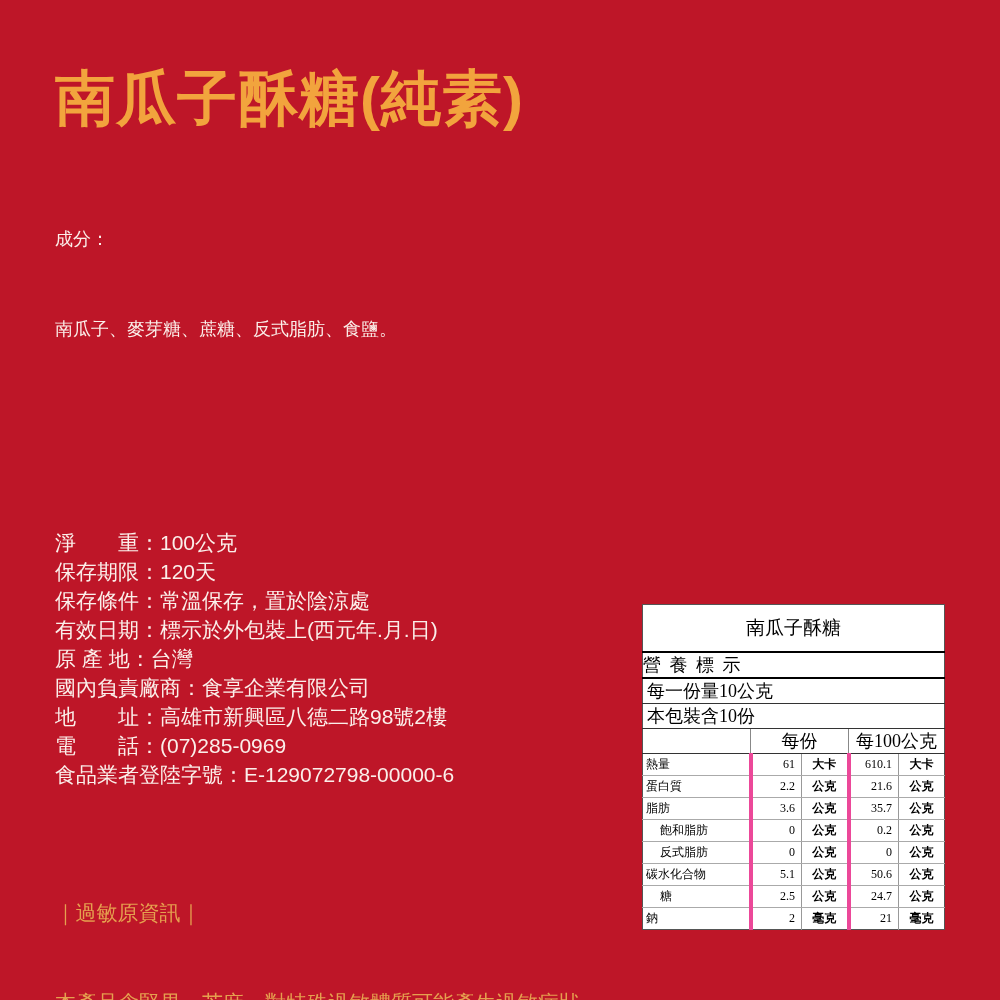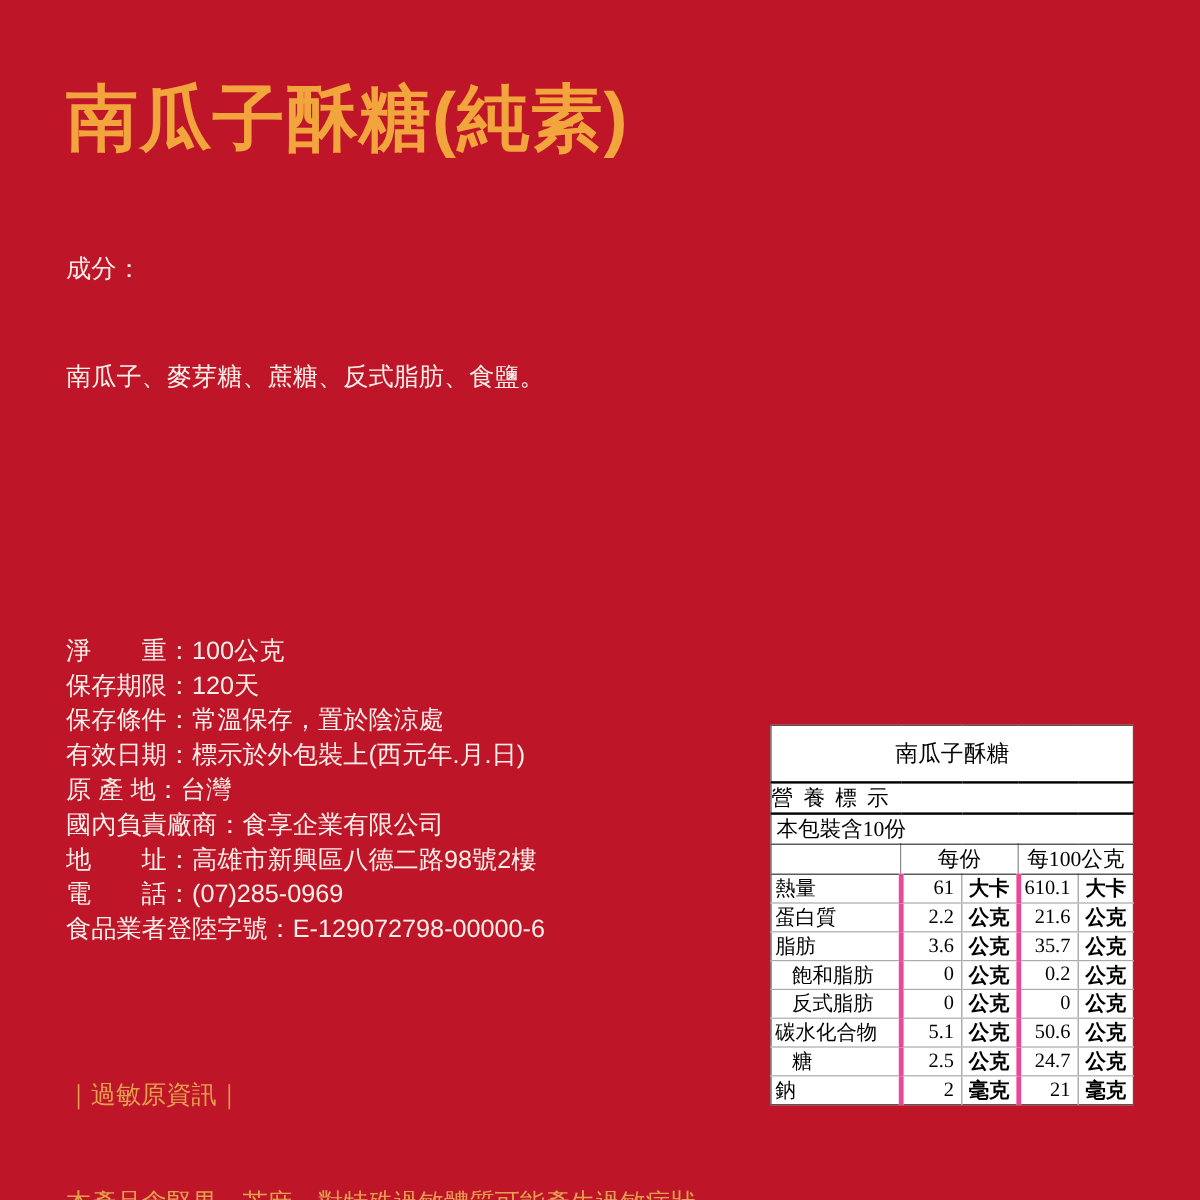--- a/index.html
+++ b/index.html
@@ -30,22 +30,22 @@
     line-height: 1.1;
     font-weight: bold;
     letter-spacing: 1px;
     color: var(--title, #F2A43D);
     white-space: pre;
   }
 
   .ingredients {
     position: absolute;
     left: 55px;
-    top: 150px;
-    font-size: 21px;
+    top: 164px;
+    font-size: 18px;
     line-height: 30px;
     color: var(--body-text, #FBEFEA);
     white-space: pre;
   }
 
   .details {
     position: absolute;
     left: 55px;
     top: 528px;
     font-size: 21px;
@@ -82,21 +82,21 @@
   tr.t-title  { height: 47px; }
   tr.t-title td { text-align: center; font-size: 19px; border-bottom: 2px solid #000; }
   tr.t-sub    { height: 22px; }
   tr.t-sub td { text-align: left; letter-spacing: 2px; border-bottom: 2px solid #000; }
   tr.t-serving { height: 24px; }
   tr.t-serving td { text-align: left; padding-left: 4px; border-bottom: 1px solid #333; }
   tr.t-header { height: 25px; }
   tr.t-header td { text-align: center; border-bottom: 1px solid #333; }
   tr.t-header td + td { border-left: 1px solid #888; }
 
-  tr.data { height: 22px; font-size: 17px; }
+  tr.data { height: 22px; font-size: 12px; }
   tr.data td { border-bottom: 1px solid #aaa; }
   tr.data:last-child td { border-bottom: none; }
   td.name { text-align: left; padding-left: 3px; }
   td.name.indent { padding-left: 17px; }
   td.val  { text-align: right; padding-right: 6px; border-left: 4px solid #ec4899; }
   td.unit { text-align: center; border-left: 1px solid #999; font-weight: bold; }
 </style>
 </head>
 <body>
 
@@ -125,20 +125,23 @@
       <col style="width:46px">
     </colgroup>
     <tbody>
       <tr class="t-title">
         <td colspan="5">南瓜子酥糖</td>
       </tr>
       <tr class="t-sub">
         <td colspan="5">營 養 標 示</td>
       </tr>
       <tr class="t-serving">
+        <td colspan="5">每一份量10公克</td>
+      </tr>
+      <tr class="t-serving">
         <td colspan="5">本包裝含10份</td>
       </tr>
       <tr class="t-header">
         <td></td>
         <td colspan="2">每份</td>
         <td colspan="2">每100公克</td>
       </tr>
     </tbody>
     <tbody id="nutrition-rows">
         <tr class="data">

